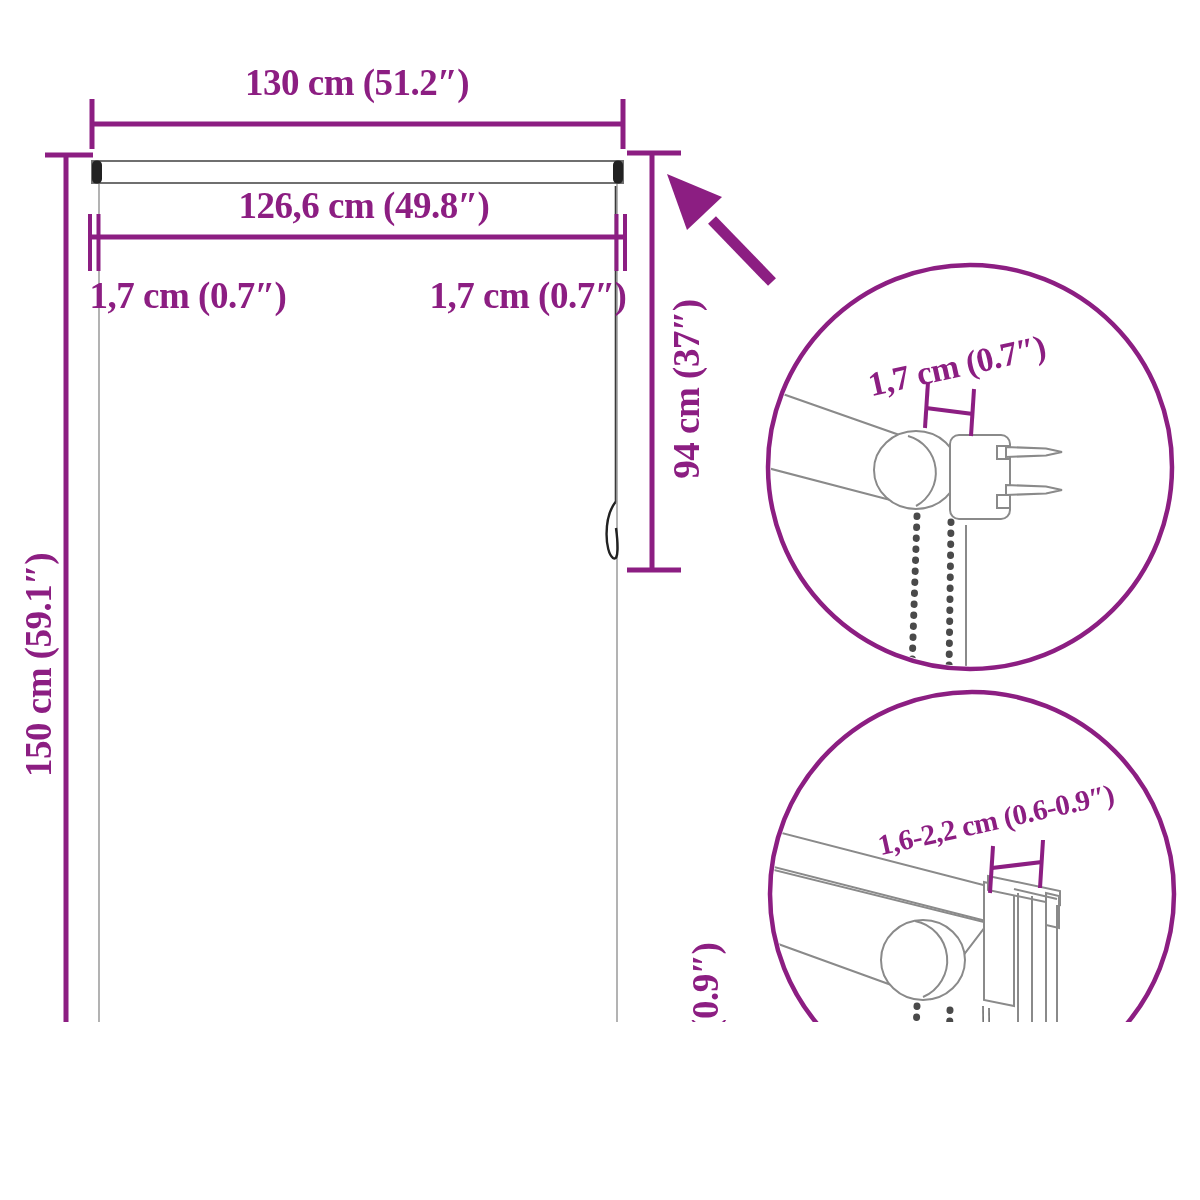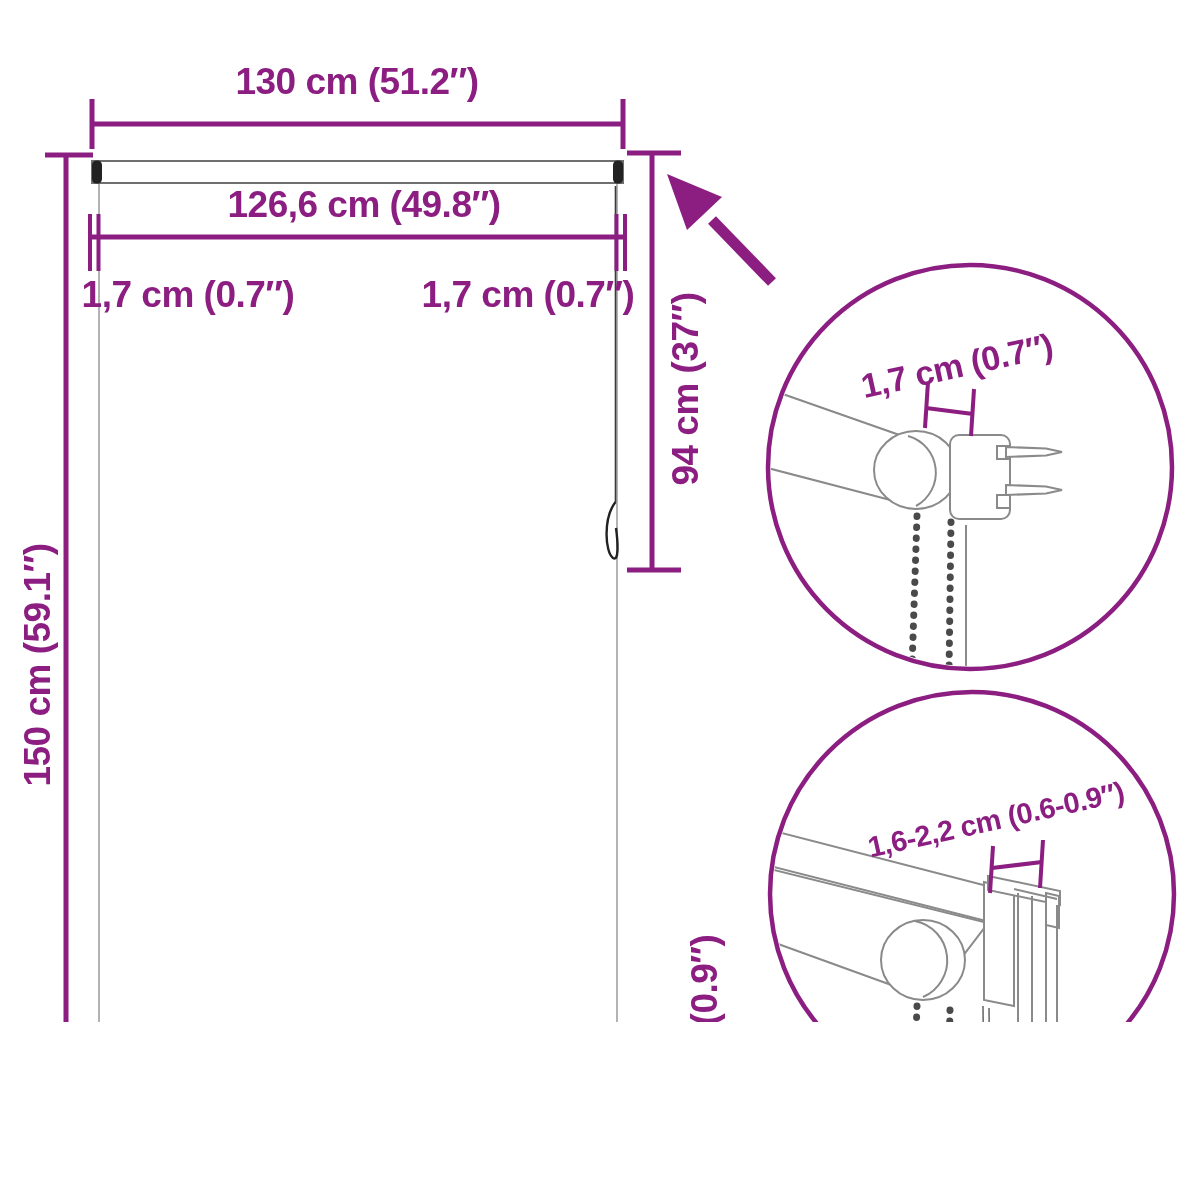--- a/index.html
+++ b/index.html
@@ -1,19 +1,19 @@
 <!DOCTYPE html>
 <html style="--accent: #8C1E82; --line: #8a8a8a; --bg: #ffffff;"><head>
 <meta charset="utf-8">
 <style>
   html,body { margin:0; padding:0; background:#ffffff; }
   .stage {
     position:relative; width:1200px; height:1022px;
     background: var(--bg, #fff);
-    font-family: Liberation Sans, sans-serif;
+    font-family: Liberation Serif, serif;
     overflow:hidden;
   }
   .stage svg { position:absolute; left:0; top:0; }
   .lbl {
     position:absolute;
     font-weight:bold;
     font-size:37px;
     color: var(--accent, #8C1E82);
     white-space:nowrap;
     transform: translate(-50%,-50%);

